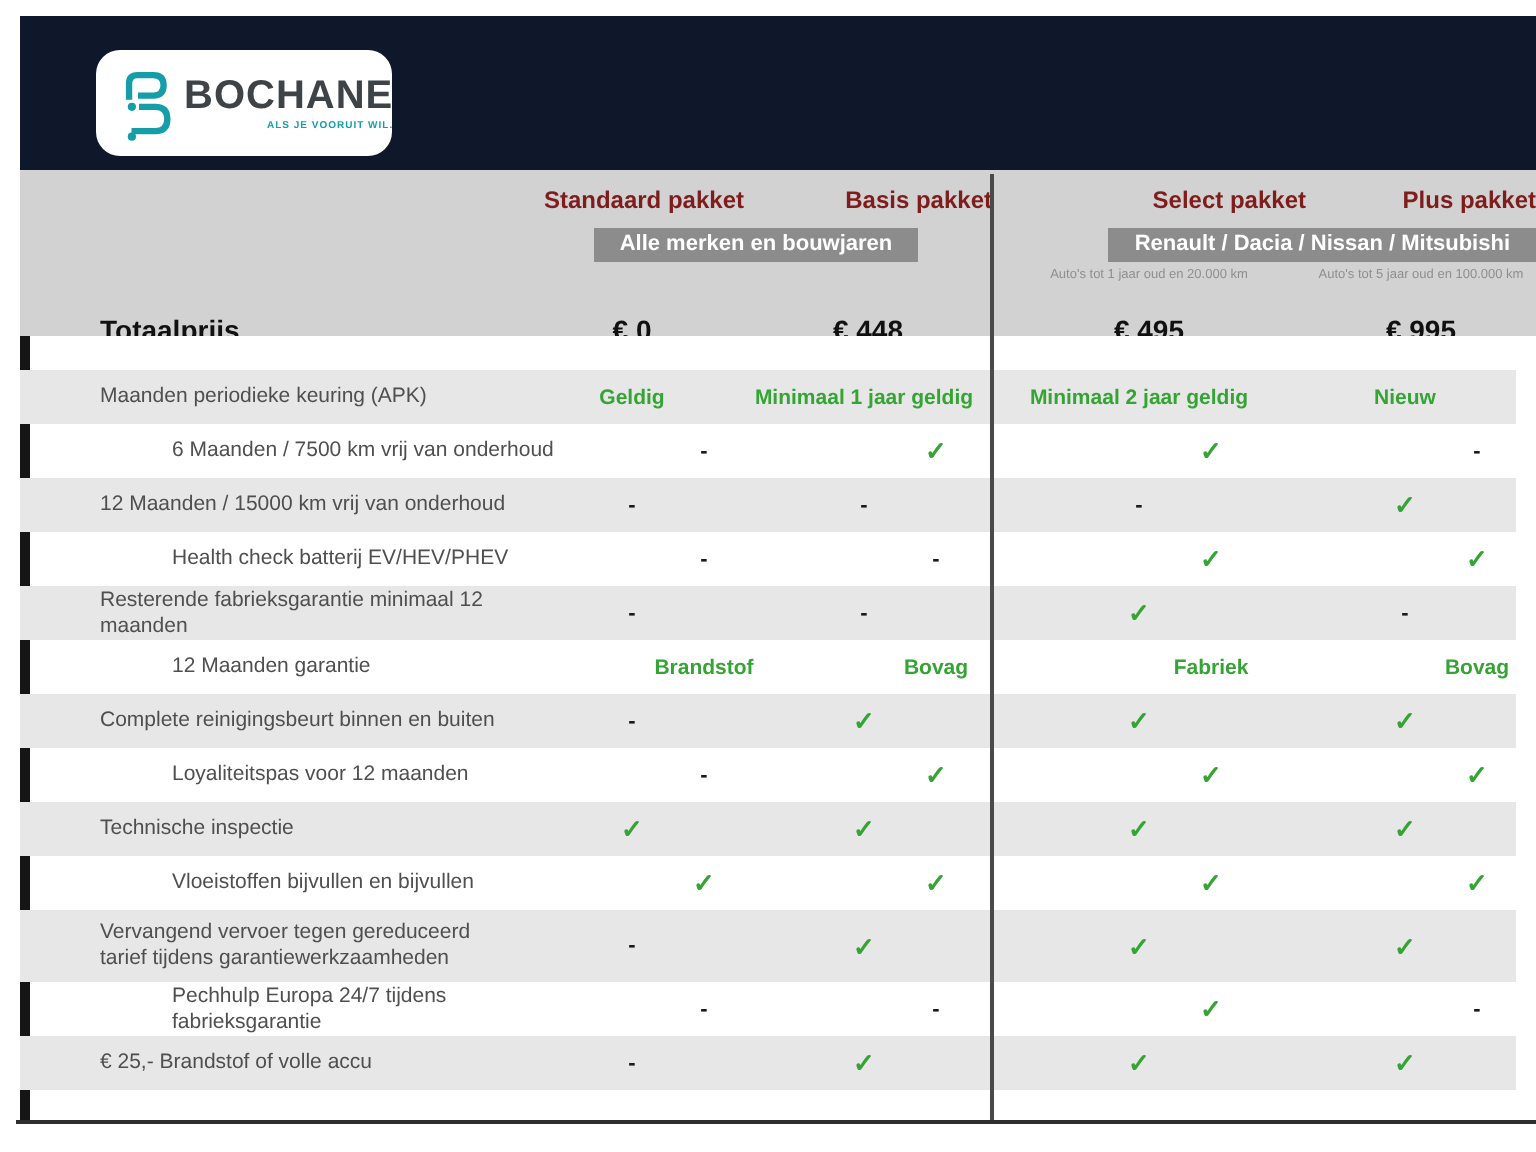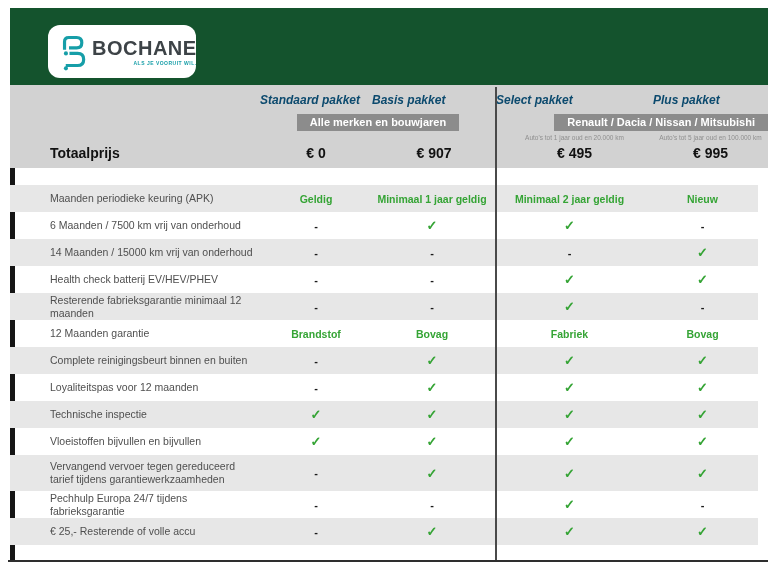--- a/index.html
+++ b/index.html
@@ -2,48 +2,48 @@
 <html><head>
 <meta charset="utf-8">
 <style>
   html,body{margin:0;padding:0;}
   body{
     width:768px;height:576px;background:#ffffff;position:relative;overflow:hidden;
     font-family:"Liberation Sans", sans-serif;
     -webkit-font-smoothing:antialiased;
   }
   
-  .topbar{position:absolute;left:10px;top:8px;width:758px;height:77px;background:#14532d;}
+  .topbar{position:absolute;left:10px;top:8px;width:758px;height:77px;background:#0f172a;}
   .logo-box{position:absolute;left:38px;top:17px;width:148px;height:53px;background:#ffffff;
     border-radius:12px;display:flex;align-items:center;padding:0 10px;box-sizing:border-box;}
   .logo-icon{flex:0 0 auto;display:flex;}
   .logo-text{margin-left:6px;display:flex;flex-direction:column;align-items:flex-end;}
   .wordmark{font-size:20px;font-weight:700;color:#3d4347;letter-spacing:.5px;line-height:1;}
   .tagline{font-size:5px;font-weight:700;color:#169ea8;letter-spacing:.5px;margin-top:2px;}
   .page-title{position:absolute;left:260px;top:0;width:498px;height:77px;display:flex;
     align-items:center;justify-content:center;color:#ffffff;font-size:33px;font-weight:700;letter-spacing:.5px;}
   
   .tablewrap{position:absolute;left:10px;top:85px;width:758px;height:491px;}
   .band{height:83px;background:#d2d2d2;position:relative;}
   .bgrid{display:grid;grid-template-columns:250px 112px 124px 157px 115px;position:absolute;left:0;right:0;}
   .band-titles{top:8px;}
-  .band-titles .bcell{text-align:left;font-size:12px;font-weight:700;color:#0c4a6e;font-style:italic;}
+  .band-titles .bcell{text-align:right;font-size:12px;font-weight:700;color:#7f1d1d;}
   .band-banners{top:27px;}
   .banner1{grid-column:2/4;text-align:center;}
   .banner2{grid-column:4/6;text-align:right;}
   .banner-pill{display:inline-block;background:#8c8c8c;color:#ffffff;font-size:11px;font-weight:700;
     padding:2px 13px;line-height:13px;}
   .band-captions{top:49px;}
   .cap{text-align:center;font-size:6.5px;color:#8f8f8f;}
   .cap3{grid-column:4;}
   .cap4{grid-column:5;}
-  .band-total{top:60px;}
+  .band-total{top:72px;}
   .total-label{padding-left:40px;font-size:14px;font-weight:700;color:#111111;}
   .price{text-align:center;font-size:14px;font-weight:700;color:#111111;}
-  .lbar{position:relative;}
+  .lbar{position:relative;padding-left:36px;}
   .lbar::before{content:"";position:absolute;left:0;top:0;bottom:0;width:5px;background:#151515;}
   .spacer{width:748px;height:17px;background:#ffffff;}
   #feature-rows{width:748px;}
   .frow{display:grid;grid-template-columns:250px 112px 120px 155px 111px;height:27px;
     position:relative;align-items:center;}
   .frow.tall{height:36px;}
   .frow.gray{background:#e7e7e7;}
   .frow.white{background:#ffffff;}
   .flabel{padding-left:40px;font-size:10.5px;color:#4f4f4f;line-height:1.2;}
   .fcell{text-align:center;}
@@ -95,21 +95,21 @@
           <span class="banner-pill">Renault / Dacia / Nissan / Mitsubishi</span>
         </div>
       </div>
       <div class="bgrid band-captions">
         <div class="cap cap3">Auto's tot 1 jaar oud en 20.000 km</div>
         <div class="cap cap4">Auto's tot 5 jaar oud en 100.000 km</div>
       </div>
       <div class="bgrid band-total">
         <div class="total-label">Totaalprijs</div>
         <div class="price">€ 0</div>
-        <div class="price">€ 907</div>
+        <div class="price">€ 448</div>
         <div class="price">€ 495</div>
         <div class="price">€ 995</div>
       </div>
     </div>
 
     <div class="spacer lbar"></div>
 
     <div id="feature-rows">
         <div class="frow gray">
           <div class="flabel">Maanden periodieke keuring (APK)</div>
@@ -119,21 +119,21 @@
           <div class="fcell vtext">Nieuw</div>
         </div>
         <div class="frow white lbar">
           <div class="flabel">6 Maanden / 7500 km vrij van onderhoud</div>
           <div class="fcell dash">-</div>
           <div class="fcell check">✓</div>
           <div class="fcell check">✓</div>
           <div class="fcell dash">-</div>
         </div>
         <div class="frow gray">
-          <div class="flabel">14 Maanden / 15000 km vrij van onderhoud</div>
+          <div class="flabel">12 Maanden / 15000 km vrij van onderhoud</div>
           <div class="fcell dash">-</div>
           <div class="fcell dash">-</div>
           <div class="fcell dash">-</div>
           <div class="fcell check">✓</div>
         </div>
         <div class="frow white lbar">
           <div class="flabel">Health check batterij EV/HEV/PHEV</div>
           <div class="fcell dash">-</div>
           <div class="fcell dash">-</div>
           <div class="fcell check">✓</div>
@@ -189,21 +189,21 @@
           <div class="fcell check">✓</div>
         </div>
         <div class="frow white lbar">
           <div class="flabel">Pechhulp Europa 24/7 tijdens fabrieksgarantie</div>
           <div class="fcell dash">-</div>
           <div class="fcell dash">-</div>
           <div class="fcell check">✓</div>
           <div class="fcell dash">-</div>
         </div>
         <div class="frow gray">
-          <div class="flabel">€ 25,- Resterende of volle accu</div>
+          <div class="flabel">€ 25,- Brandstof of volle accu</div>
           <div class="fcell dash">-</div>
           <div class="fcell check">✓</div>
           <div class="fcell check">✓</div>
           <div class="fcell check">✓</div>
         </div>
       </div>
 
     <div class="filler lbar"></div>
 
     <div class="divider"></div>

